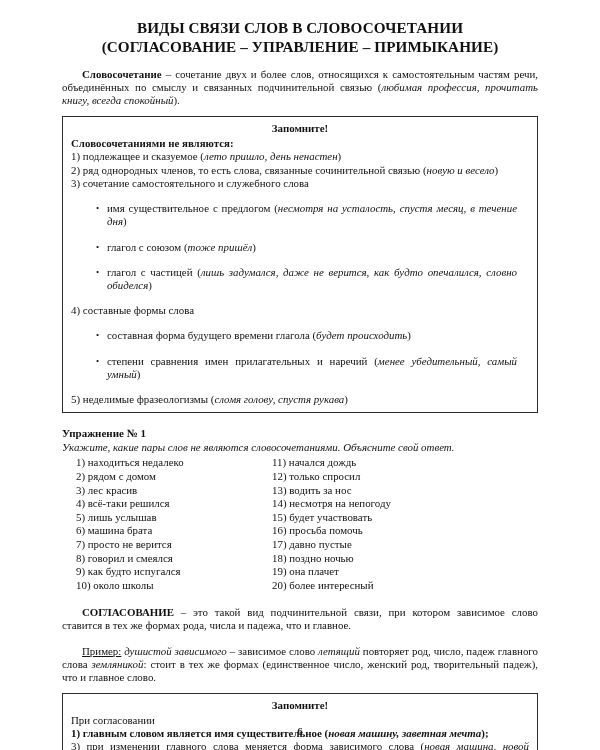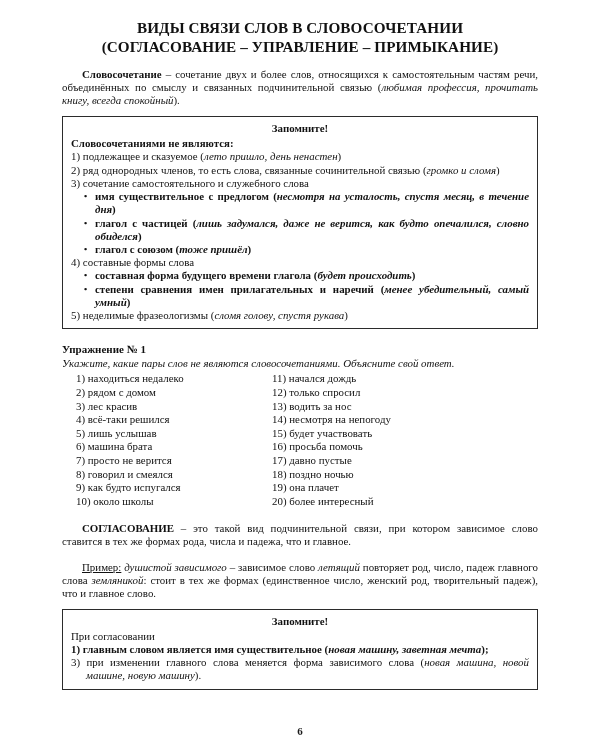--- a/index.html
+++ b/index.html
@@ -88,22 +88,21 @@
     list-style: none;
     margin: 0;
     padding: 0 0 0 13px;
   }
   ul.bullets > li {
     font-size: 10.9px;
     line-height: 13.2px;
     padding-left: 11px;
     text-indent: -11px;
     text-align: justify;
-    margin: 0;
-    font-weight: bold;
+    margin: 12px;
   }
   ul.bullets > li::before {
     content: "\2022";
     display: inline-block;
     width: 11px;
     text-indent: 0;
     font-size: 9px;
     vertical-align: 1px;
   }
 
@@ -163,29 +162,29 @@
 
   <p class="para"><span class="b">Словосочетание</span><span> – сочетание двух и более слов, относящихся к самостоятельным частям речи, объединённых по смыслу и связанных подчинительной связью (</span><span class="i">любимая профессия, прочитать книгу, всегда спокойный</span><span>).</span></p>
 
   <section class="box">
     <div class="box-title">Запомните!</div>
     <div class="box-lead">Словосочетаниями не являются:</div>
 
     <ol class="numlist">
       <li><span>1)</span>&nbsp;<span>подлежащее и сказуемое (</span><span class="i">лето пришло, день ненастен</span><span>)</span></li>
 
-      <li><span>2)</span>&nbsp;<span>ряд однородных членов, то есть слова, связанные сочинительной связью (</span><span class="i">громко и сломя</span><span>)</span></li>
+      <li><span>2)</span>&nbsp;<span>ряд однородных членов, то есть слова, связанные сочинительной связью (</span><span class="i">новую и весело</span><span>)</span></li>
 
       <li><span>3)</span>&nbsp;<span>сочетание самостоятельного и служебного слова</span></li>
     </ol>
 
     <ul class="bullets">
       <li><span>имя существительное с предлогом (</span><span class="i">несмотря на усталость, спустя месяц, в течение дня</span><span>)</span></li>
+      <li><span>глагол с союзом (</span><span class="i">тоже пришёл</span><span>)</span></li>
       <li><span>глагол с частицей (</span><span class="i">лишь задумался, даже не верится, как будто опечалился, словно обиделся</span><span>)</span></li>
-      <li><span>глагол с союзом (</span><span class="i">тоже пришёл</span><span>)</span></li>
     </ul>
 
     <ol class="numlist">
       <li><span>4)</span>&nbsp;<span>составные формы слова</span></li>
     </ol>
 
     <ul class="bullets">
       <li><span>составная форма будущего времени глагола (</span><span class="i">будет происходить</span><span>)</span></li>
       <li><span>степени сравнения имен прилагательных и наречий (</span><span class="i">менее убедительный, самый умный</span><span>)</span></li>
     </ul>

